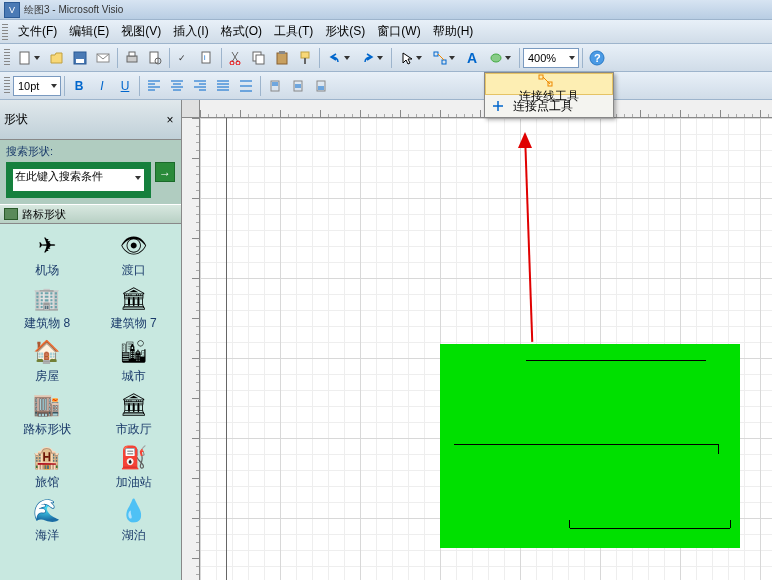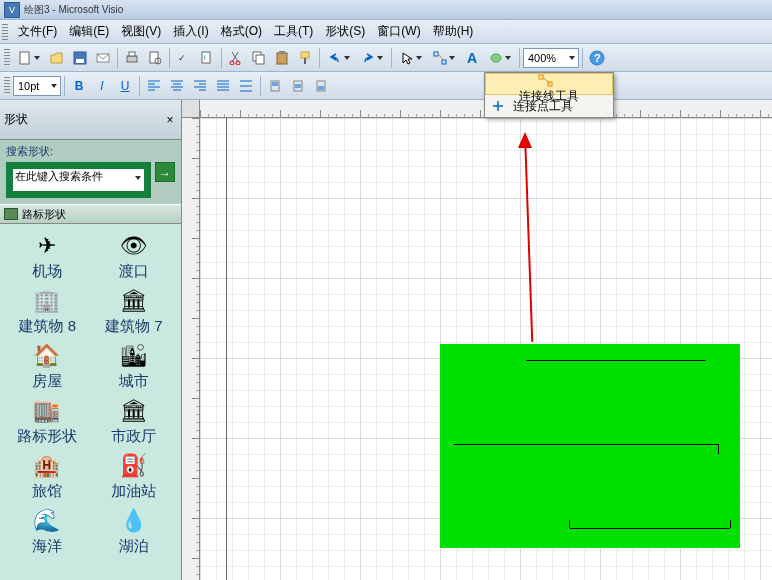--- a/index.html
+++ b/index.html
@@ -37,21 +37,21 @@
   .search-row { display: flex; gap: 4px; }
   .search-input { flex: 1; height: 36px; border: 7px solid #15803d; background: #fff; font-size: 11px; padding: 0 14px 0 2px; position: relative; }
   .search-input .arrow { position: absolute; right: 3px; top: 7px; width: 0; height: 0; border-left: 3px solid transparent; border-right: 3px solid transparent; border-top: 4px solid #333; }
   .go-btn { width: 20px; height: 20px; background: #2a8a3a; display: flex; align-items: center; justify-content: center; color: #fff; border: 1px solid #1a6a2a; }
   .category-header { height: 20px; background: linear-gradient(to bottom, #d8e8e0, #b8d0c4); display: flex; align-items: center; padding: 0 4px; border-top: 1px solid #fff; border-bottom: 1px solid #888; font-size: 11px; }
   .category-header .cat-icon { width: 14px; height: 12px; background: #5a8a5a; border: 1px solid #2a5a2a; margin-right: 4px; }
   .shapes-grid { flex: 1; padding: 8px 4px; overflow-y: auto; background: #c8e8e0; }
   .shapes-row { display: flex; justify-content: space-around; margin-bottom: 6px; }
   .shape-item { width: 70px; display: flex; flex-direction: column; align-items: center; cursor: default; }
   .shape-icon { width: 36px; height: 28px; display: flex; align-items: center; justify-content: center; font-size: 22px; }
-  .shape-label { font-size: 15px; color: #1a3a6a; text-align: center; margin-top: 2px; }
+  .shape-label { font-size: 12px; color: #1a3a6a; text-align: center; margin-top: 2px; }
   
   .canvas-area { flex: 1; display: flex; flex-direction: column; position: relative; }
   .ruler-h { height: 18px; background: #f0f0f0; border-bottom: 1px solid #888; position: relative; overflow: hidden; margin-left: 18px; background-image: repeating-linear-gradient(to right, #888 0 1px, transparent 1px 40px), repeating-linear-gradient(to right, #aaa 0 1px, transparent 1px 8px); background-size: 40px 8px, 8px 4px; background-position: 0 10px, 0 14px; background-repeat: repeat-x; }
   .ruler-corner { position: absolute; left: 0; top: 0; width: 18px; height: 18px; background: #e0e0e0; border-right: 1px solid #888; border-bottom: 1px solid #888; }
   .canvas-body { flex: 1; display: flex; }
   .ruler-v { width: 18px; background: #f0f0f0; border-right: 1px solid #888; background-image: repeating-linear-gradient(to bottom, #888 0 1px, transparent 1px 40px), repeating-linear-gradient(to bottom, #aaa 0 1px, transparent 1px 8px); background-size: 8px 40px, 4px 8px; background-position: 10px 0, 14px 0; background-repeat: repeat-y; }
   .canvas { flex: 1; position: relative; background: #fff; background-image: linear-gradient(#d8d8d8 1px, transparent 1px), linear-gradient(90deg, #d8d8d8 1px, transparent 1px), linear-gradient(#eee 1px, transparent 1px), linear-gradient(90deg, #eee 1px, transparent 1px); background-size: 80px 80px, 80px 80px, 16px 16px, 16px 16px; overflow: hidden; }
   .page-edge { position: absolute; left: 26px; top: 0; bottom: 0; width: 1px; background: #666; }
   .green-rect { position: absolute; left: 240px; top: 226px; width: 300px; height: 204px; background: #00e000; }
   .green-rect .line1 { position: absolute; left: 86px; top: 16px; width: 180px; height: 1px; background: #000; }

